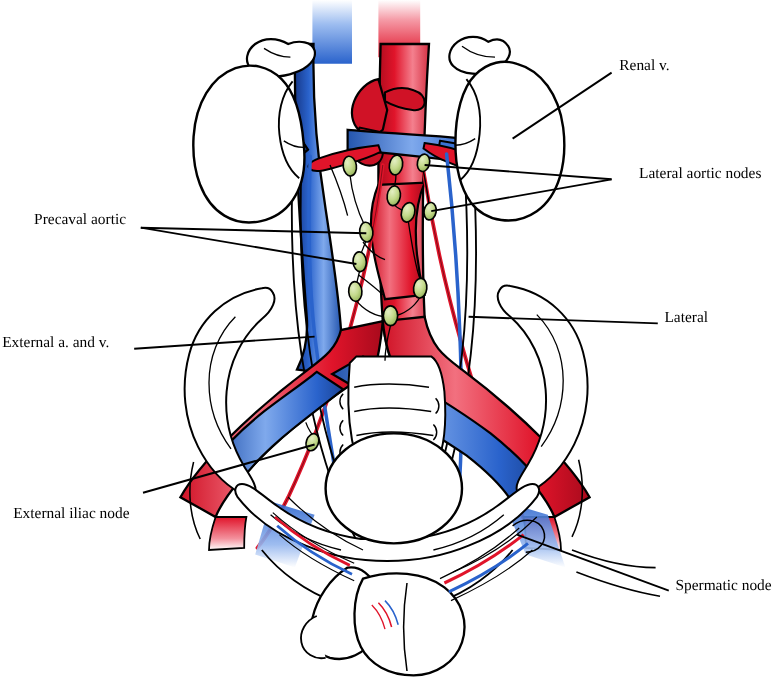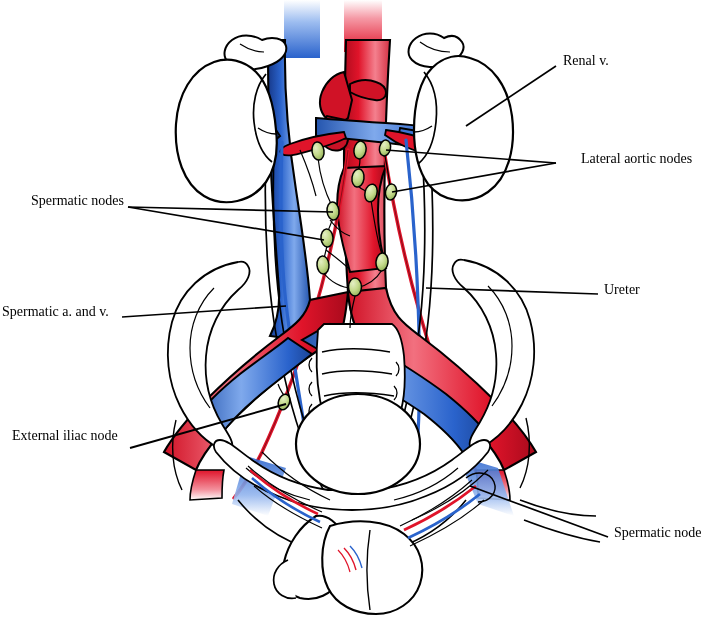--- a/index.html
+++ b/index.html
@@ -313,19 +313,19 @@
       <path d="M128,207 L324,240" stroke-width="1.7"></path>
 
       <path d="M122,317 L286,306" stroke-width="1.7"></path>
 
       <path d="M130,448 L286,404" stroke-width="1.9"></path>
     </g>
   </svg>
 
   <div class="lbl" style="left:563px;top:54px">Renal v.</div>
   <div class="lbl" style="left:581px;top:152px">Lateral aortic nodes</div>
-  <div class="lbl" style="left:604px;top:283px">Ureter</div>
+  <div class="lbl" style="left:604px;top:283px">Lateral</div>
   <div class="lbl" style="left:614px;top:526px">Spermatic node</div>
-  <div class="lbl" style="left:31px;top:194px">Spermatic nodes</div>
-  <div class="lbl" style="left:2px;top:305px">Spermatic a. and v.</div>
-  <div class="lbl" style="left:12px;top:429px">External iliac node</div>
+  <div class="lbl" style="left:31px;top:194px">Precaval aortic</div>
+  <div class="lbl" style="left:2px;top:305px">External a. and v.</div>
+  <div class="lbl" style="left:12px;top:461px">External iliac node</div>
 
 </div>
 
 </body></html>

